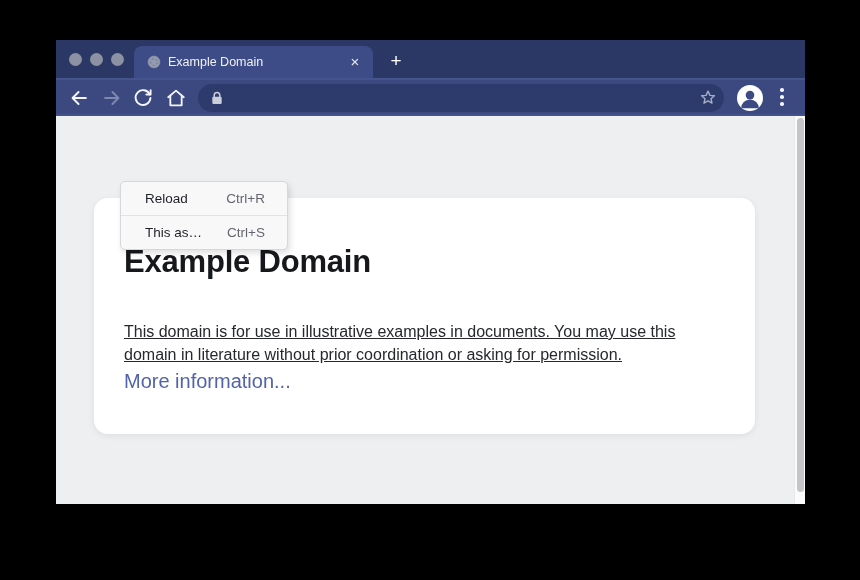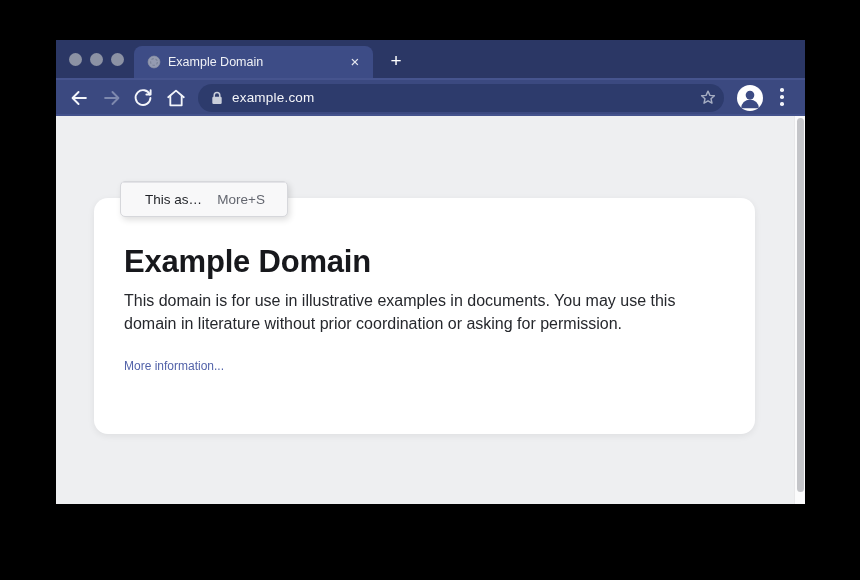--- a/index.html
+++ b/index.html
@@ -54,22 +54,22 @@
   .menu-dots{position:absolute;left:724px;top:8px;width:4px;display:flex;
     flex-direction:column;gap:3.5px;}
   .menu-dots i{width:3.5px;height:3.5px;border-radius:50%;background:#F2F4F9;}
 
   
   .content{position:absolute;left:0;top:76px;width:749px;height:388px;background:var(--content-bg);}
   .card{position:absolute;left:38px;top:82px;width:661px;height:236px;background:var(--card-bg);
     border-radius:14px;padding:44px 30px 0 30px;box-shadow:0 2px 7px rgba(0,0,0,.07);}
   .card h1{font-size:31px;line-height:40px;font-weight:700;color:var(--heading-text);
     letter-spacing:-.2px;}
-  .card p{margin-top:8px;width:585px;font-size:16px;line-height:22.5px;color:var(--body-text);}
-  .card a{display:inline-block;margin-top:24px;font-size:12px;color:var(--link);
+  .card p{margin-top:39px;width:585px;font-size:16px;line-height:22.5px;color:var(--body-text);text-decoration:underline;}
+  .card a{display:inline-block;margin-top:4px;font-size:20px;color:var(--link);
     text-decoration:none;}
 
   
   .scrollbar{position:absolute;left:738px;top:76px;width:11px;height:388px;background:#FBFBFC;
     border-left:1px solid #E8E8EA;}
   .scrollbar-thumb{position:absolute;left:1.5px;top:2px;width:7px;height:374px;
     border-radius:3.5px;background:var(--scrollbar-thumb);}
 
   
   .context-menu{position:absolute;left:64px;top:141px;width:168px;background:var(--menu-bg);
@@ -133,21 +133,20 @@
           <path d="M5.8 9.5V20h12.4V9.5"></path>
       </svg>
     </span>
     <div class="address-bar">
       <span class="lock-icon">
         <svg width="12" height="14" viewBox="0 0 12 14">
           <path d="M3.2 6V4.4a2.8 2.8 0 0 1 5.6 0V6" fill="none" stroke="#C9CEDA" stroke-width="1.5"></path>
           <rect x="1.3" y="5.8" width="9.4" height="7.2" rx="1.2" fill="#C9CEDA"></rect>
         </svg>
       </span>
-      <span class="url-text">example.com</span>
       <span class="star-icon">
         <svg width="20" height="20" viewBox="0 0 24 24" fill="none" stroke="#A5ADC2" stroke-width="1.7" stroke-linejoin="round">
           <path d="M12 3.8l2.3 5 5.4.5-4.1 3.6 1.2 5.3L12 15.4l-4.8 2.8 1.2-5.3-4.1-3.6 5.4-.5z"></path>
         </svg>
       </span>
     </div>
     <span class="avatar">
       <svg width="26" height="26" viewBox="0 0 24 24">
         <circle cx="12" cy="9.3" r="4" fill="#3C4B84"></circle>
         <path d="M3.8 21.5a8.2 8.2 0 0 1 16.4 0z" fill="#3C4B84"></path>
@@ -166,20 +165,24 @@
       <p>This domain is for use in illustrative examples in documents. You may use this domain in literature without prior coordination or asking for permission.</p>
       <a href="#">More information...</a>
     </div>
   </div>
 
   <div class="scrollbar">
     <div class="scrollbar-thumb"></div>
   </div>
 
   <div class="context-menu">
+    <div class="menu-item">
+      <span class="label">Reload</span>
+      <span class="shortcut">Ctrl+R</span>
+    </div>
     <div class="menu-divider"></div>
     <div class="menu-item">
       <span class="label">This as…</span>
-      <span class="shortcut">More+S</span>
+      <span class="shortcut">Ctrl+S</span>
     </div>
   </div>
 
 </div>
 
 </body></html>

